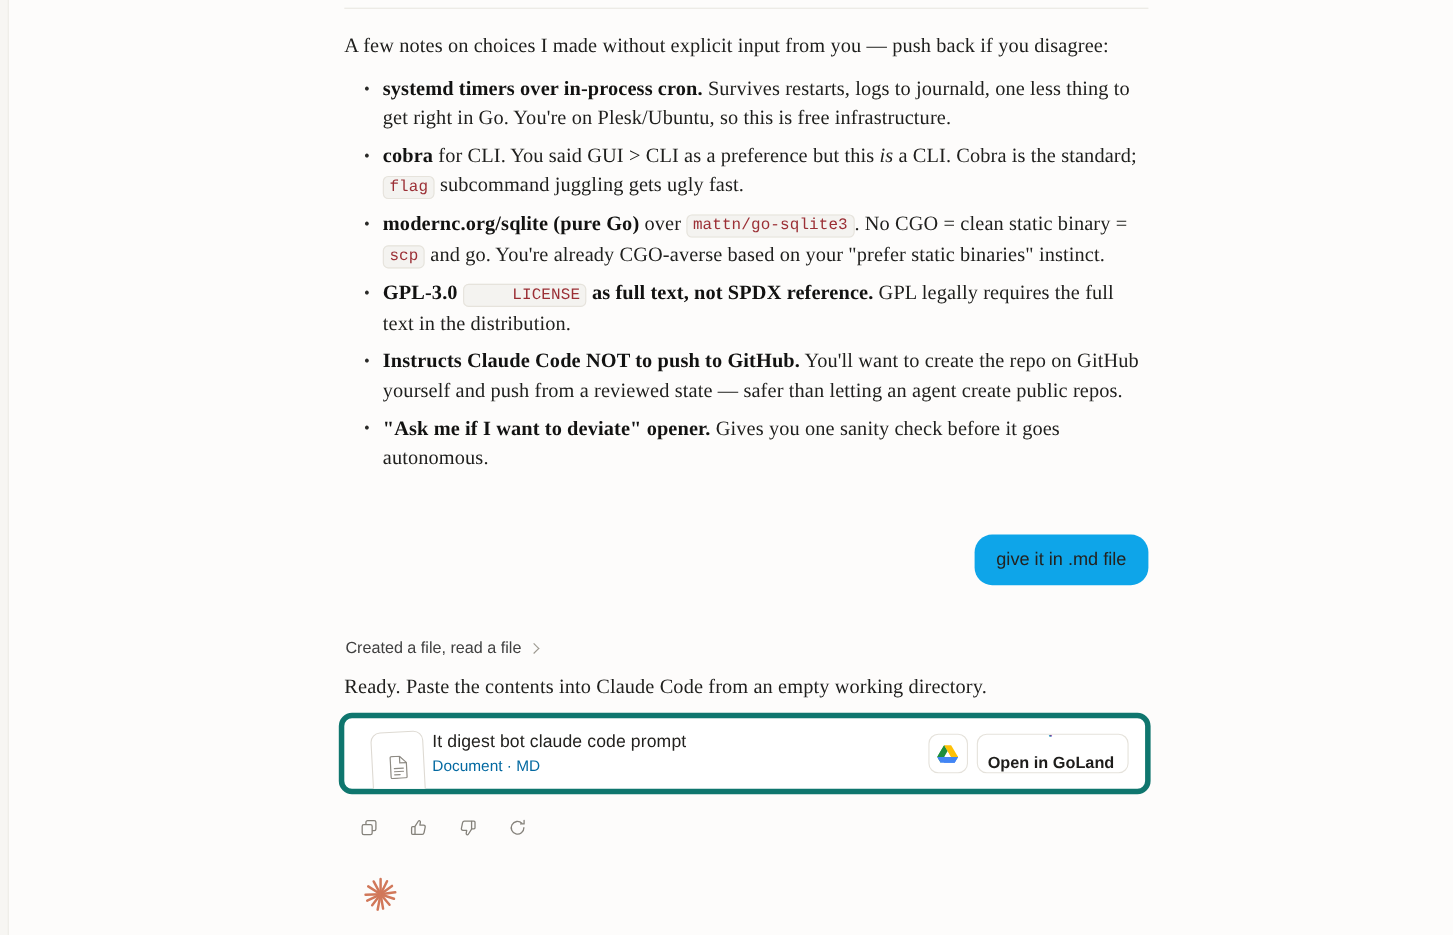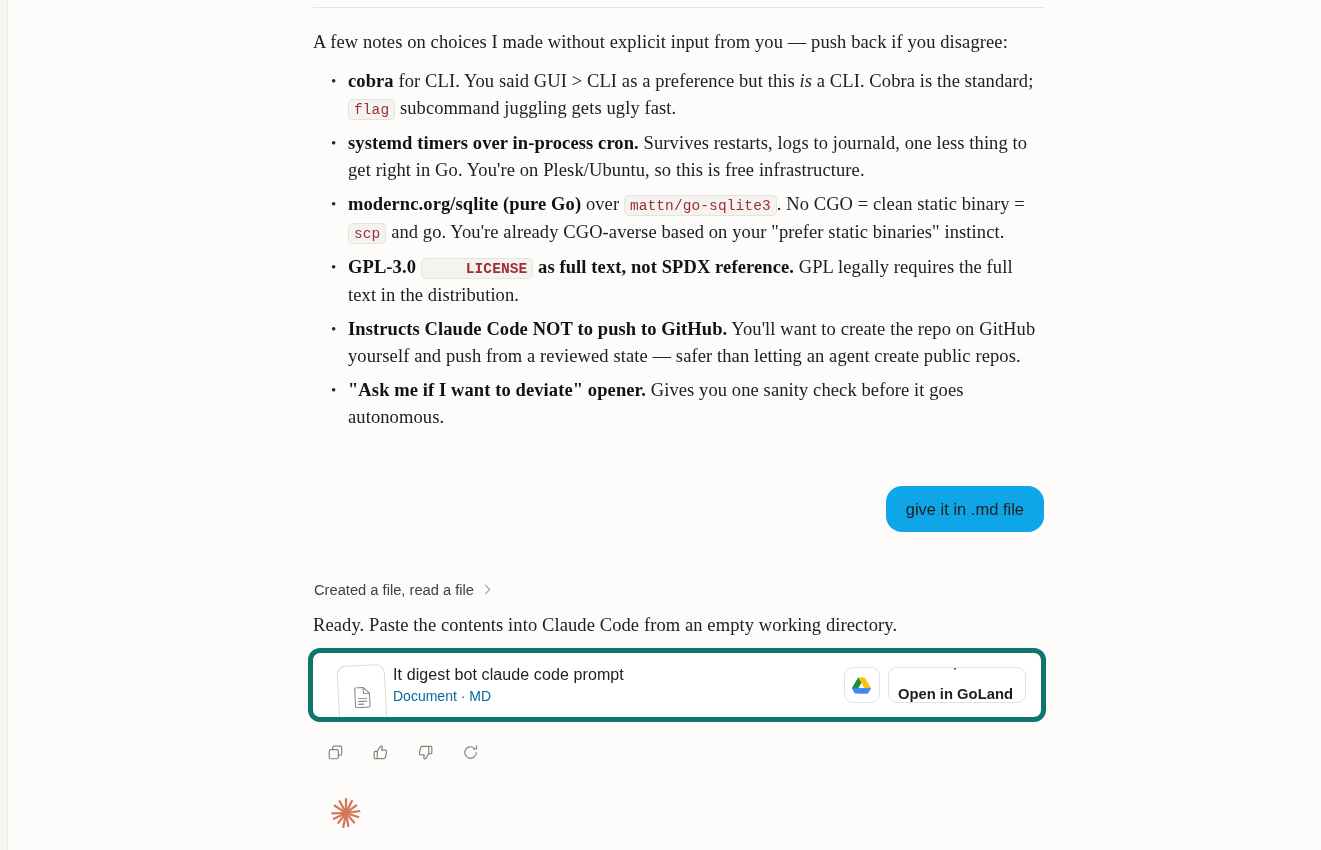--- a/index.html
+++ b/index.html
@@ -50,21 +50,21 @@
     font-family: "Liberation Mono", "DejaVu Sans Mono", monospace;
     font-size: 14.5px;
     background: #F4F3F0;
     border: 1px solid #E6E3DC;
     border-radius: 5px;
     padding: 1.5px 5px;
     color: #9B2F35;
     white-space: nowrap;
     vertical-align: 1px;
   }
-  code.bold { font-weight: 700; padding-left: 44px; }
+  code.bold { font-weight: 400; padding-left: 44px; }
 
   
   .user-row {
     position: absolute; left: 0; top: 486px; width: 731px;
     display: flex; justify-content: flex-end;
   }
   .user-bubble {
     background: #0ea5e9;
     border-radius: 16px;
     padding: 12px 20px;
@@ -156,22 +156,22 @@
 
   <div class="sidebar-edge"></div>
 
   <div class="conversation">
 
     <div class="top-divider"></div>
 
     <div class="prose">
       <p class="para">A few notes on choices I made without explicit input from you — push back if you disagree:</p>
       <ul class="bullets" id="bullet-list">
+          <li><strong>systemd timers over in-process cron.</strong><span> Survives restarts, logs to journald, one less thing to get right in Go. You're on Plesk/Ubuntu, so this is free infrastructure.</span></li>
           <li><strong>cobra</strong><span> for CLI. You said GUI &gt; CLI as a preference but this </span><em>is</em><span> a CLI. Cobra is the standard; </span> <code>flag</code><span> subcommand juggling gets ugly fast.</span></li>
-          <li><strong>systemd timers over in-process cron.</strong><span> Survives restarts, logs to journald, one less thing to get right in Go. You're on Plesk/Ubuntu, so this is free infrastructure.</span></li>
           <li><strong>modernc.org/sqlite (pure Go)</strong><span> over </span> <code>mattn/go-sqlite3</code><span>. No CGO = clean static binary = </span> <code>scp</code><span> and go. You're already CGO-averse based on your "prefer static binaries" instinct.</span></li>
           <li><strong>GPL-3.0</strong> <code class="bold">LICENSE</code><strong> as full text, not SPDX reference.</strong><span> GPL legally requires the full text in the distribution.</span></li>
           <li><strong>Instructs Claude Code NOT to push to GitHub.</strong><span> You'll want to create the repo on GitHub yourself and push from a reviewed state — safer than letting an agent create public repos.</span></li>
           <li><strong>"Ask me if I want to deviate" opener.</strong><span> Gives you one sanity check before it goes autonomous.</span></li>
         </ul>
     </div>
 
     <div class="user-row">
       <div class="user-bubble">give it in .md file</div>
     </div>

